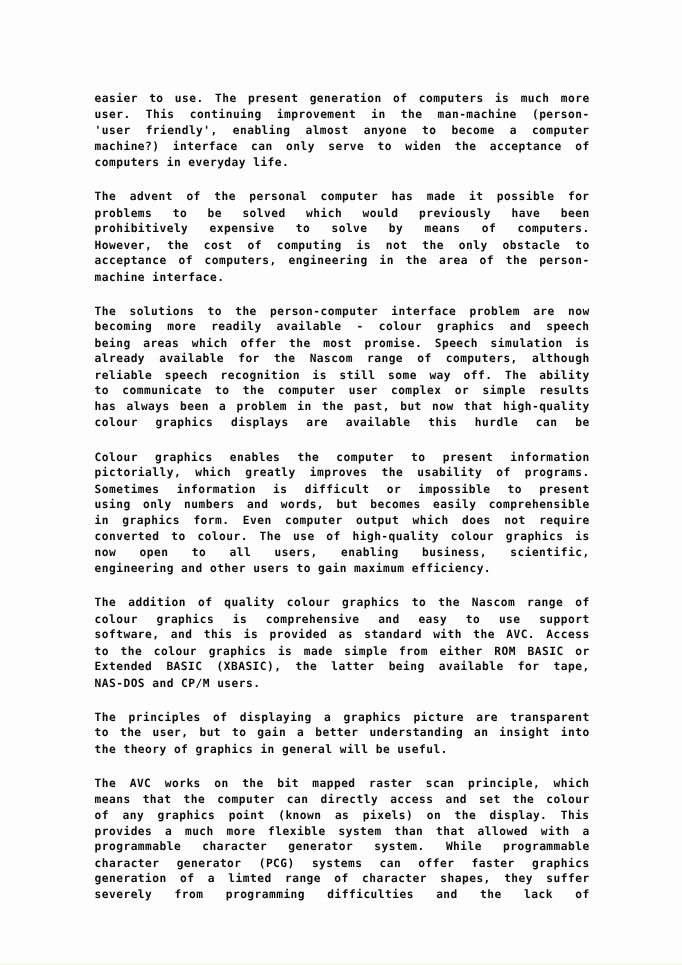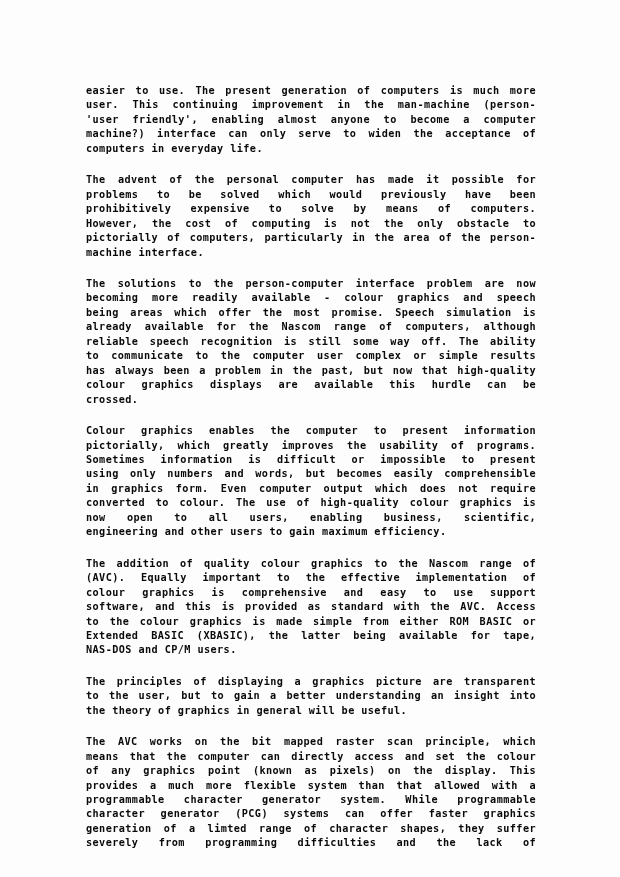--- a/index.html
+++ b/index.html
@@ -80,50 +80,48 @@
       <span class="line just">'user  friendly',  enabling  almost  anyone to become a computer</span>
       <span class="line just">machine?)  interface  can  only serve to widen the acceptance of</span>
       <span class="line last">computers in everyday life.</span>
     </p>
 
     <p class="para">
       <span class="line just">The  advent  of  the  personal computer has made it possible for</span>
       <span class="line just">problems  to  be  solved  which  would  previously   have   been</span>
       <span class="line just">prohibitively   expensive   to   solve  by  means  of  computers.</span>
       <span class="line just">However, the cost of computing  is  not  the  only  obstacle  to</span>
-      <span class="line just">pictorially of computers, particularly in the area of the person-</span>
+      <span class="line just">acceptance of computers, engineering in the area of the person-</span>
       <span class="line last">machine interface.</span>
     </p>
 
     <p class="para">
       <span class="line just">The  solutions  to the person-computer interface problem are now</span>
       <span class="line just">becoming more readily available -  colour   graphics  and  speech</span>
       <span class="line just">being  areas which offer the most promise.  Speech simulation is</span>
       <span class="line just">already available for the Nascom range  of  computers,  although</span>
       <span class="line just">reliable  speech recognition is still some way off.  The ability</span>
       <span class="line just">to communicate to the computer user complex  or  simple  results</span>
       <span class="line just">has always been a problem in the past, but now that high-quality</span>
       <span class="line just">colour graphics  displays  are  available  this  hurdle  can  be</span>
-      <span class="line last">crossed.</span>
     </p>
 
     <p class="para">
       <span class="line just">Colour graphics enables  the   computer   to   present  information</span>
       <span class="line just">pictorially,  which  greatly improves the usability of programs.</span>
       <span class="line just">Sometimes information is  difficult  or  impossible  to  present</span>
       <span class="line just">using  only numbers and words, but becomes easily comprehensible</span>
       <span class="line just">in graphics form.  Even computer output which does  not  require</span>
       <span class="line just">converted to colour.  The use of high-quality colour graphics is</span>
       <span class="line just">now   open   to   all   users,  enabling  business,  scientific,</span>
       <span class="line last">engineering and other users to gain maximum efficiency.</span>
     </p>
 
     <p class="para">
       <span class="line just">The  addition  of quality colour graphics to the Nascom range of</span>
-      <span class="line just">(AVC).   Equally  important  to  the effective implementation of</span>
       <span class="line just">colour  graphics  is  comprehensive  and  easy  to  use  support</span>
       <span class="line just">software, and this is provided as standard with the AVC.  Access</span>
       <span class="line just">to the colour graphics is made simple from either ROM  BASIC  or</span>
       <span class="line just">Extended  BASIC  (XBASIC),  the  latter being available for tape,</span>
       <span class="line last">NAS-DOS and CP/M users.</span>
     </p>
 
     <p class="para">
       <span class="line just">The  principles of displaying a graphics picture are transparent</span>
       <span class="line just">to the user, but to gain a better understanding an insight  into</span>

